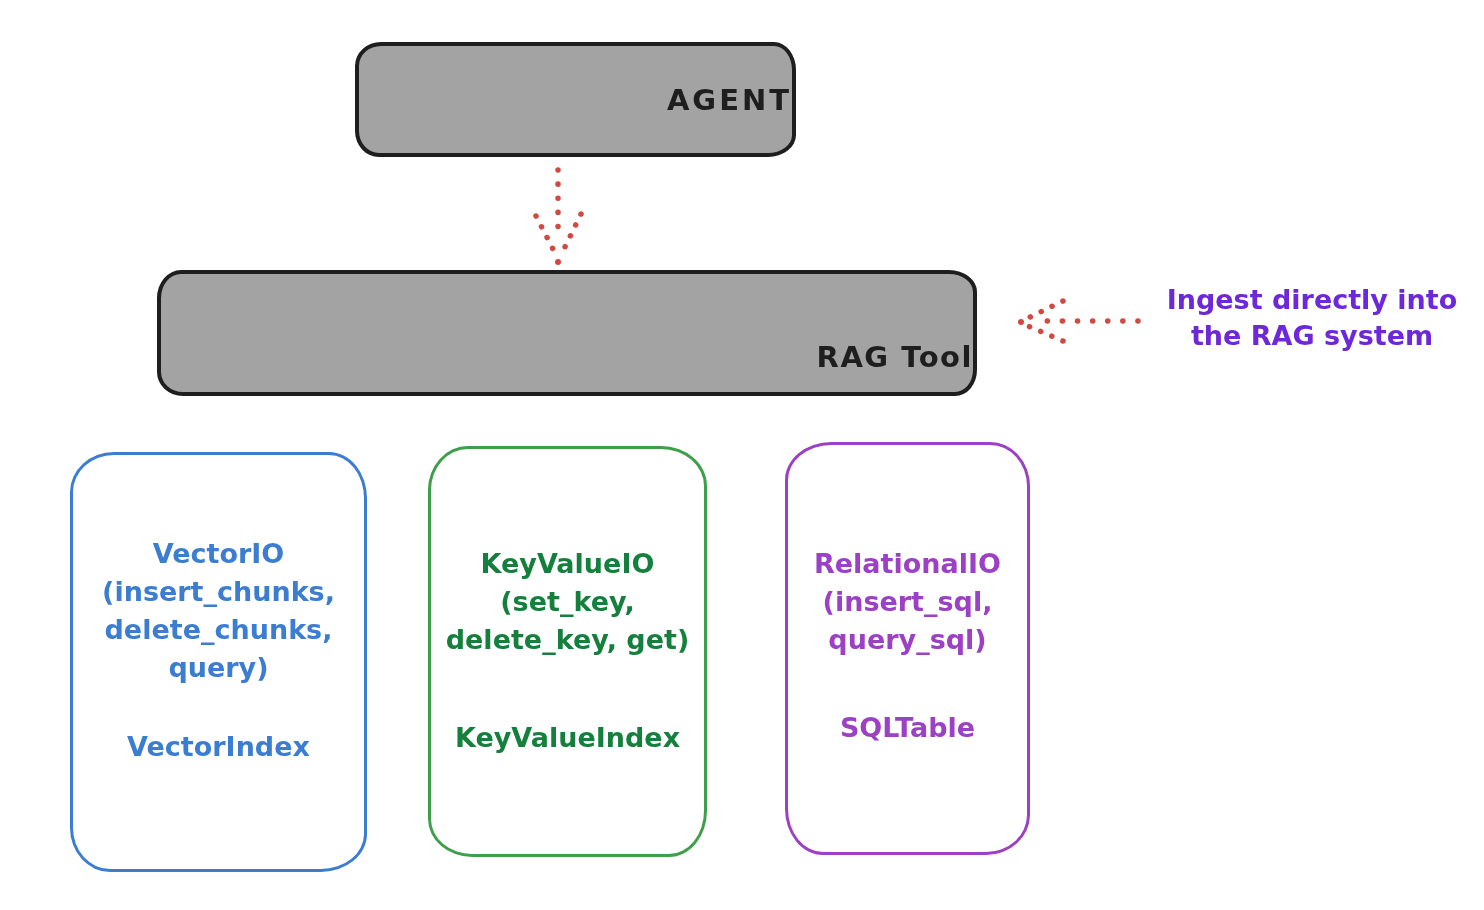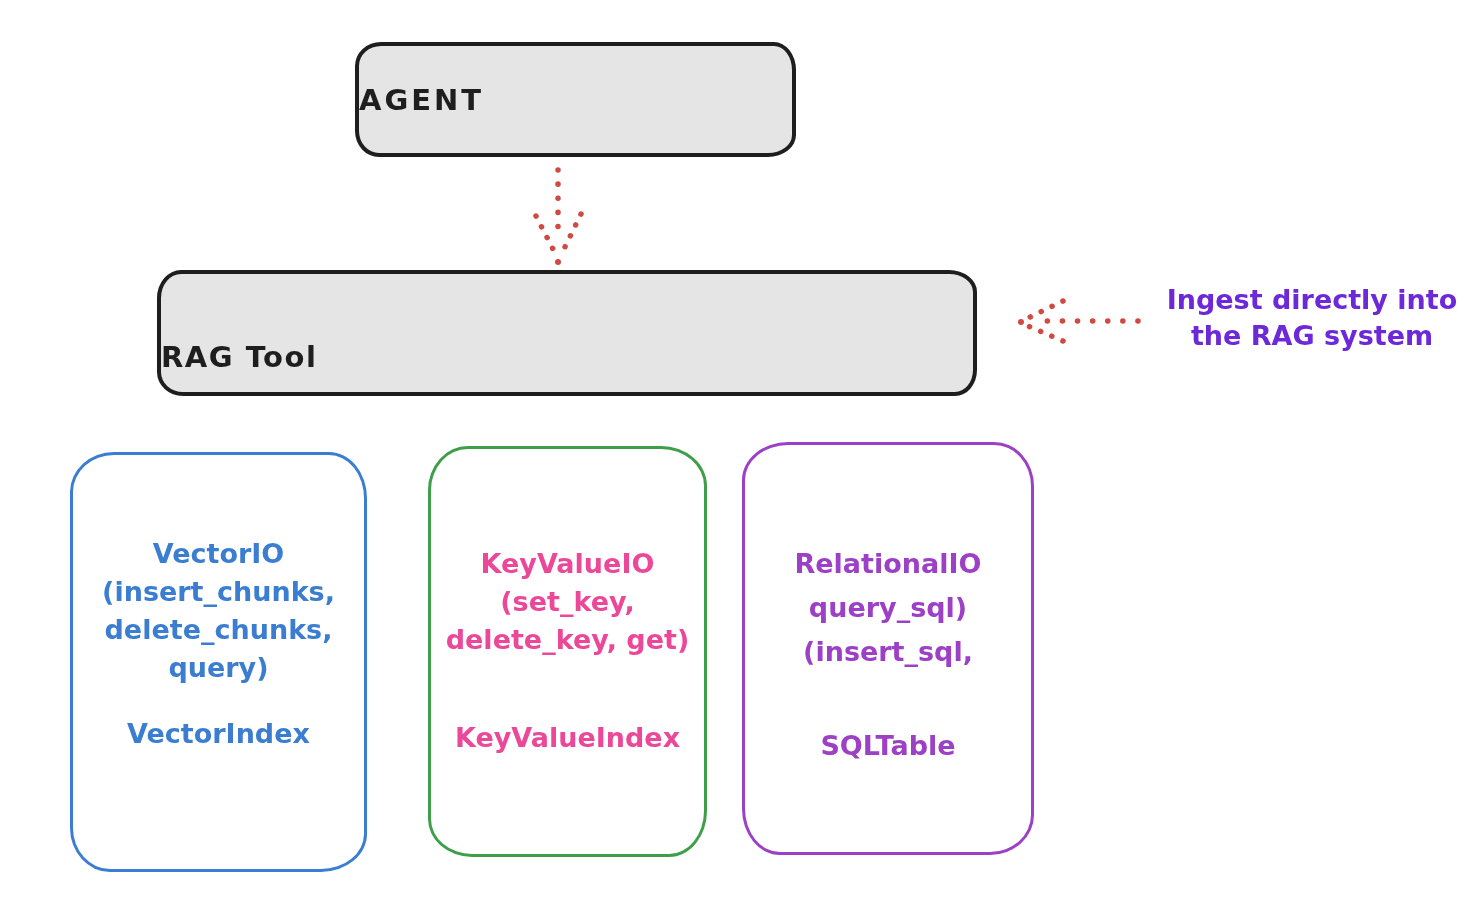--- a/index.html
+++ b/index.html
@@ -13,24 +13,24 @@
     height: 910px;
     background: #ffffff;
     overflow: hidden;
     font-family: "DejaVu Sans", sans-serif;
     color: #1e1e1e;
   }
   
   .node {
     position: absolute;
     box-sizing: border-box;
-    background: #e5e5e5;
+    background: #a3a3a3;
     display: flex;
     align-items: center;
-    justify-content: flex-start;
+    justify-content: flex-end;
   }
   .node.black {
     border: 4px solid #1e1e1e;
   }
   .agent-node {
     left: 355px; top: 42px;
     width: 441px; height: 115px;
     border-radius: 26px 22px 28px 24px / 24px 28px 22px 26px;
   }
   .rag-node {
@@ -53,40 +53,39 @@
     background: #ffffff;
     border: 3.5px solid;
     display: flex;
     flex-direction: column;
     align-items: center;
     text-align: center;
     font-size: 27px;
     font-weight: 600;
     line-height: 38px;
   }
-  .io-box .index-label { margin-top: 28px; }
+  .io-box .index-label { margin-top: 41px; }
   .io-box-vector {
     left: 70px; top: 452px;
     width: 297px; height: 420px;
     padding-top: 80px;
     border-radius: 44px 38px 46px 40px / 40px 46px 38px 44px;
   }
   .io-box-keyvalue {
     left: 428px; top: 446px;
     width: 279px; height: 411px;
     padding-top: 96px;
     border-radius: 40px 46px 38px 44px / 44px 40px 46px 38px;
   }
   .io-box-keyvalue .index-label { margin-top: 60px; }
   .io-box-relational {
-    left: 742px; top: 442px;
-    width: 292px; height: 413px;
+    left: 785px; top: 442px;
+    width: 245px; height: 413px;
     padding-top: 100px;
     border-radius: 46px 40px 44px 38px / 38px 44px 40px 46px;
-    gap: 6px;
   }
   .io-box-relational .index-label { margin-top: 50px; }
 
   
   .annotation {
     position: absolute;
     left: 1140px; top: 282px;
     width: 344px;
     text-align: center;
     font-size: 27px;
@@ -141,27 +140,27 @@
   </div>
 
   <div class="io-box io-box-vector" style="border-color: rgb(59, 125, 209); color: rgb(59, 125, 209);">
     <div>VectorIO</div>
     <div>(insert_chunks,</div>
     <div>delete_chunks,</div>
     <div>query)</div>
     <div class="index-label">VectorIndex</div>
   </div>
 
-  <div class="io-box io-box-keyvalue" style="border-color: rgb(63, 158, 74); color: #ec4899;">
+  <div class="io-box io-box-keyvalue" style="border-color: rgb(63, 158, 74); color: #15803d;">
     <div>KeyValueIO</div>
     <div>(set_key,</div>
     <div>delete_key, get)</div>
     <div class="index-label">KeyValueIndex</div>
   </div>
 
   <div class="io-box io-box-relational" style="border-color: rgb(156, 64, 198); color: rgb(156, 64, 198);">
     <div>RelationalIO</div>
+    <div>(insert_sql,</div>
     <div>query_sql)</div>
-    <div>(insert_sql,</div>
     <div class="index-label">SQLTable</div>
   </div>
 
 </div>
 
 </body></html>

